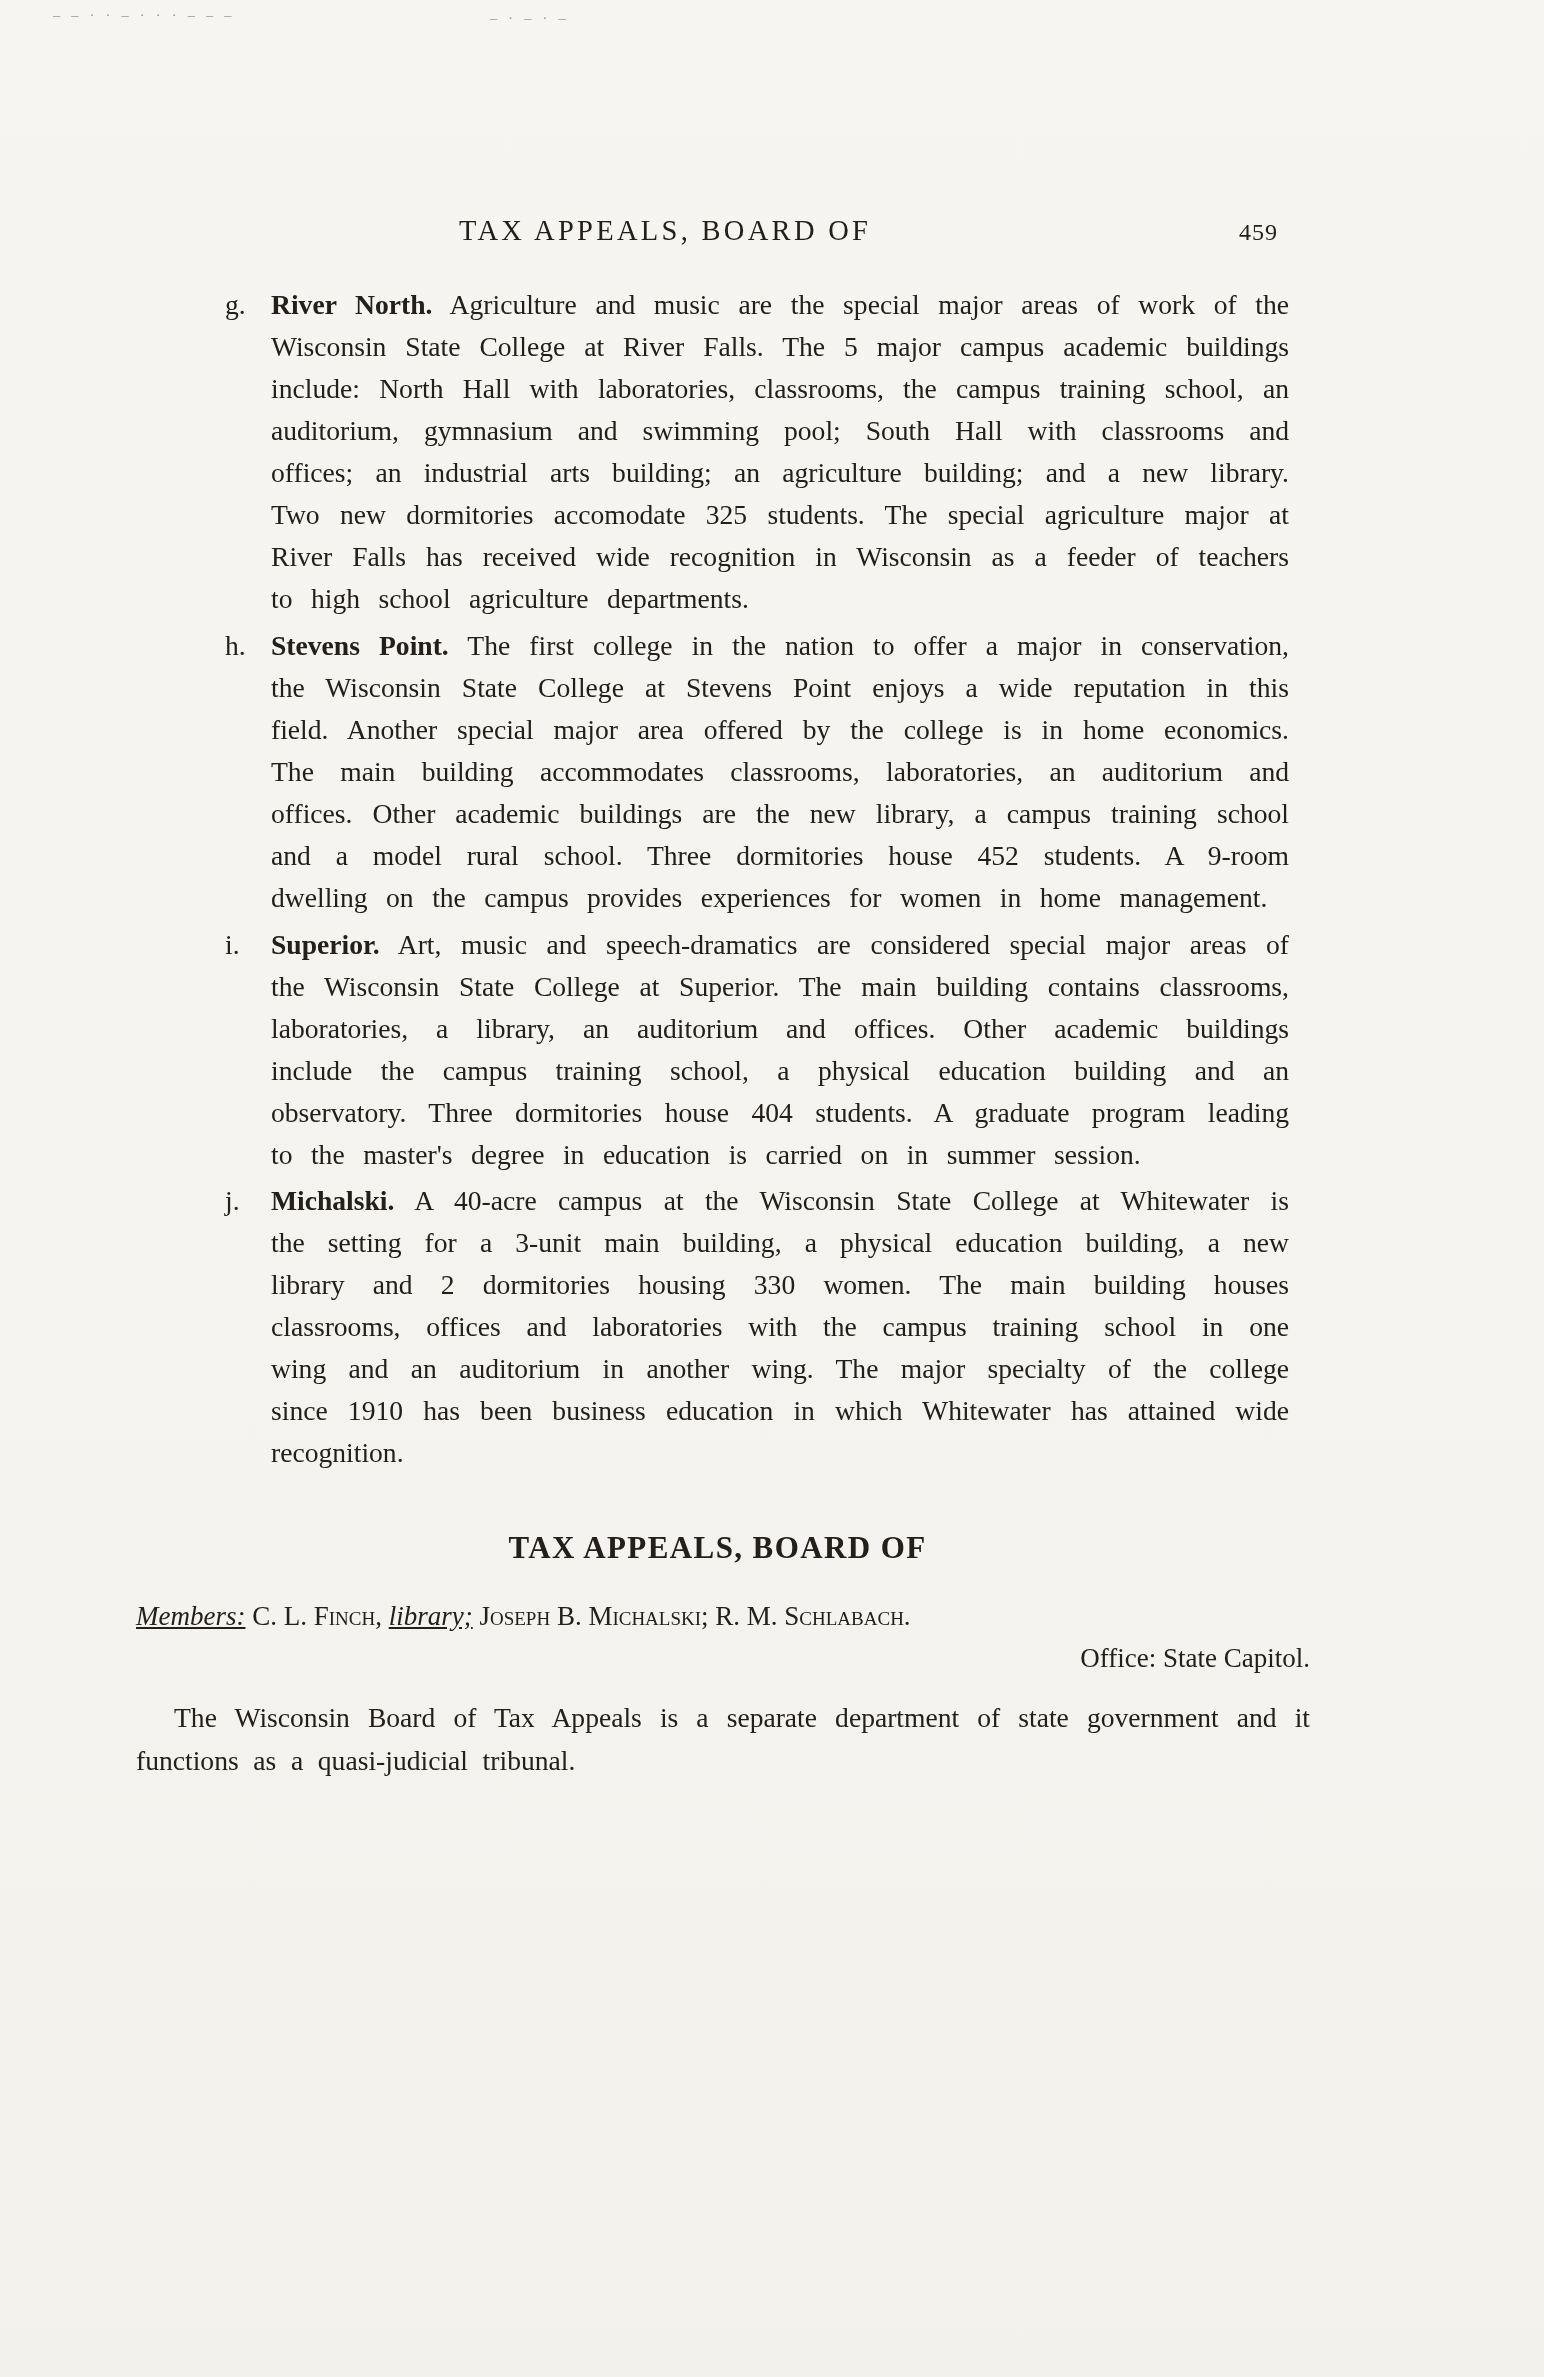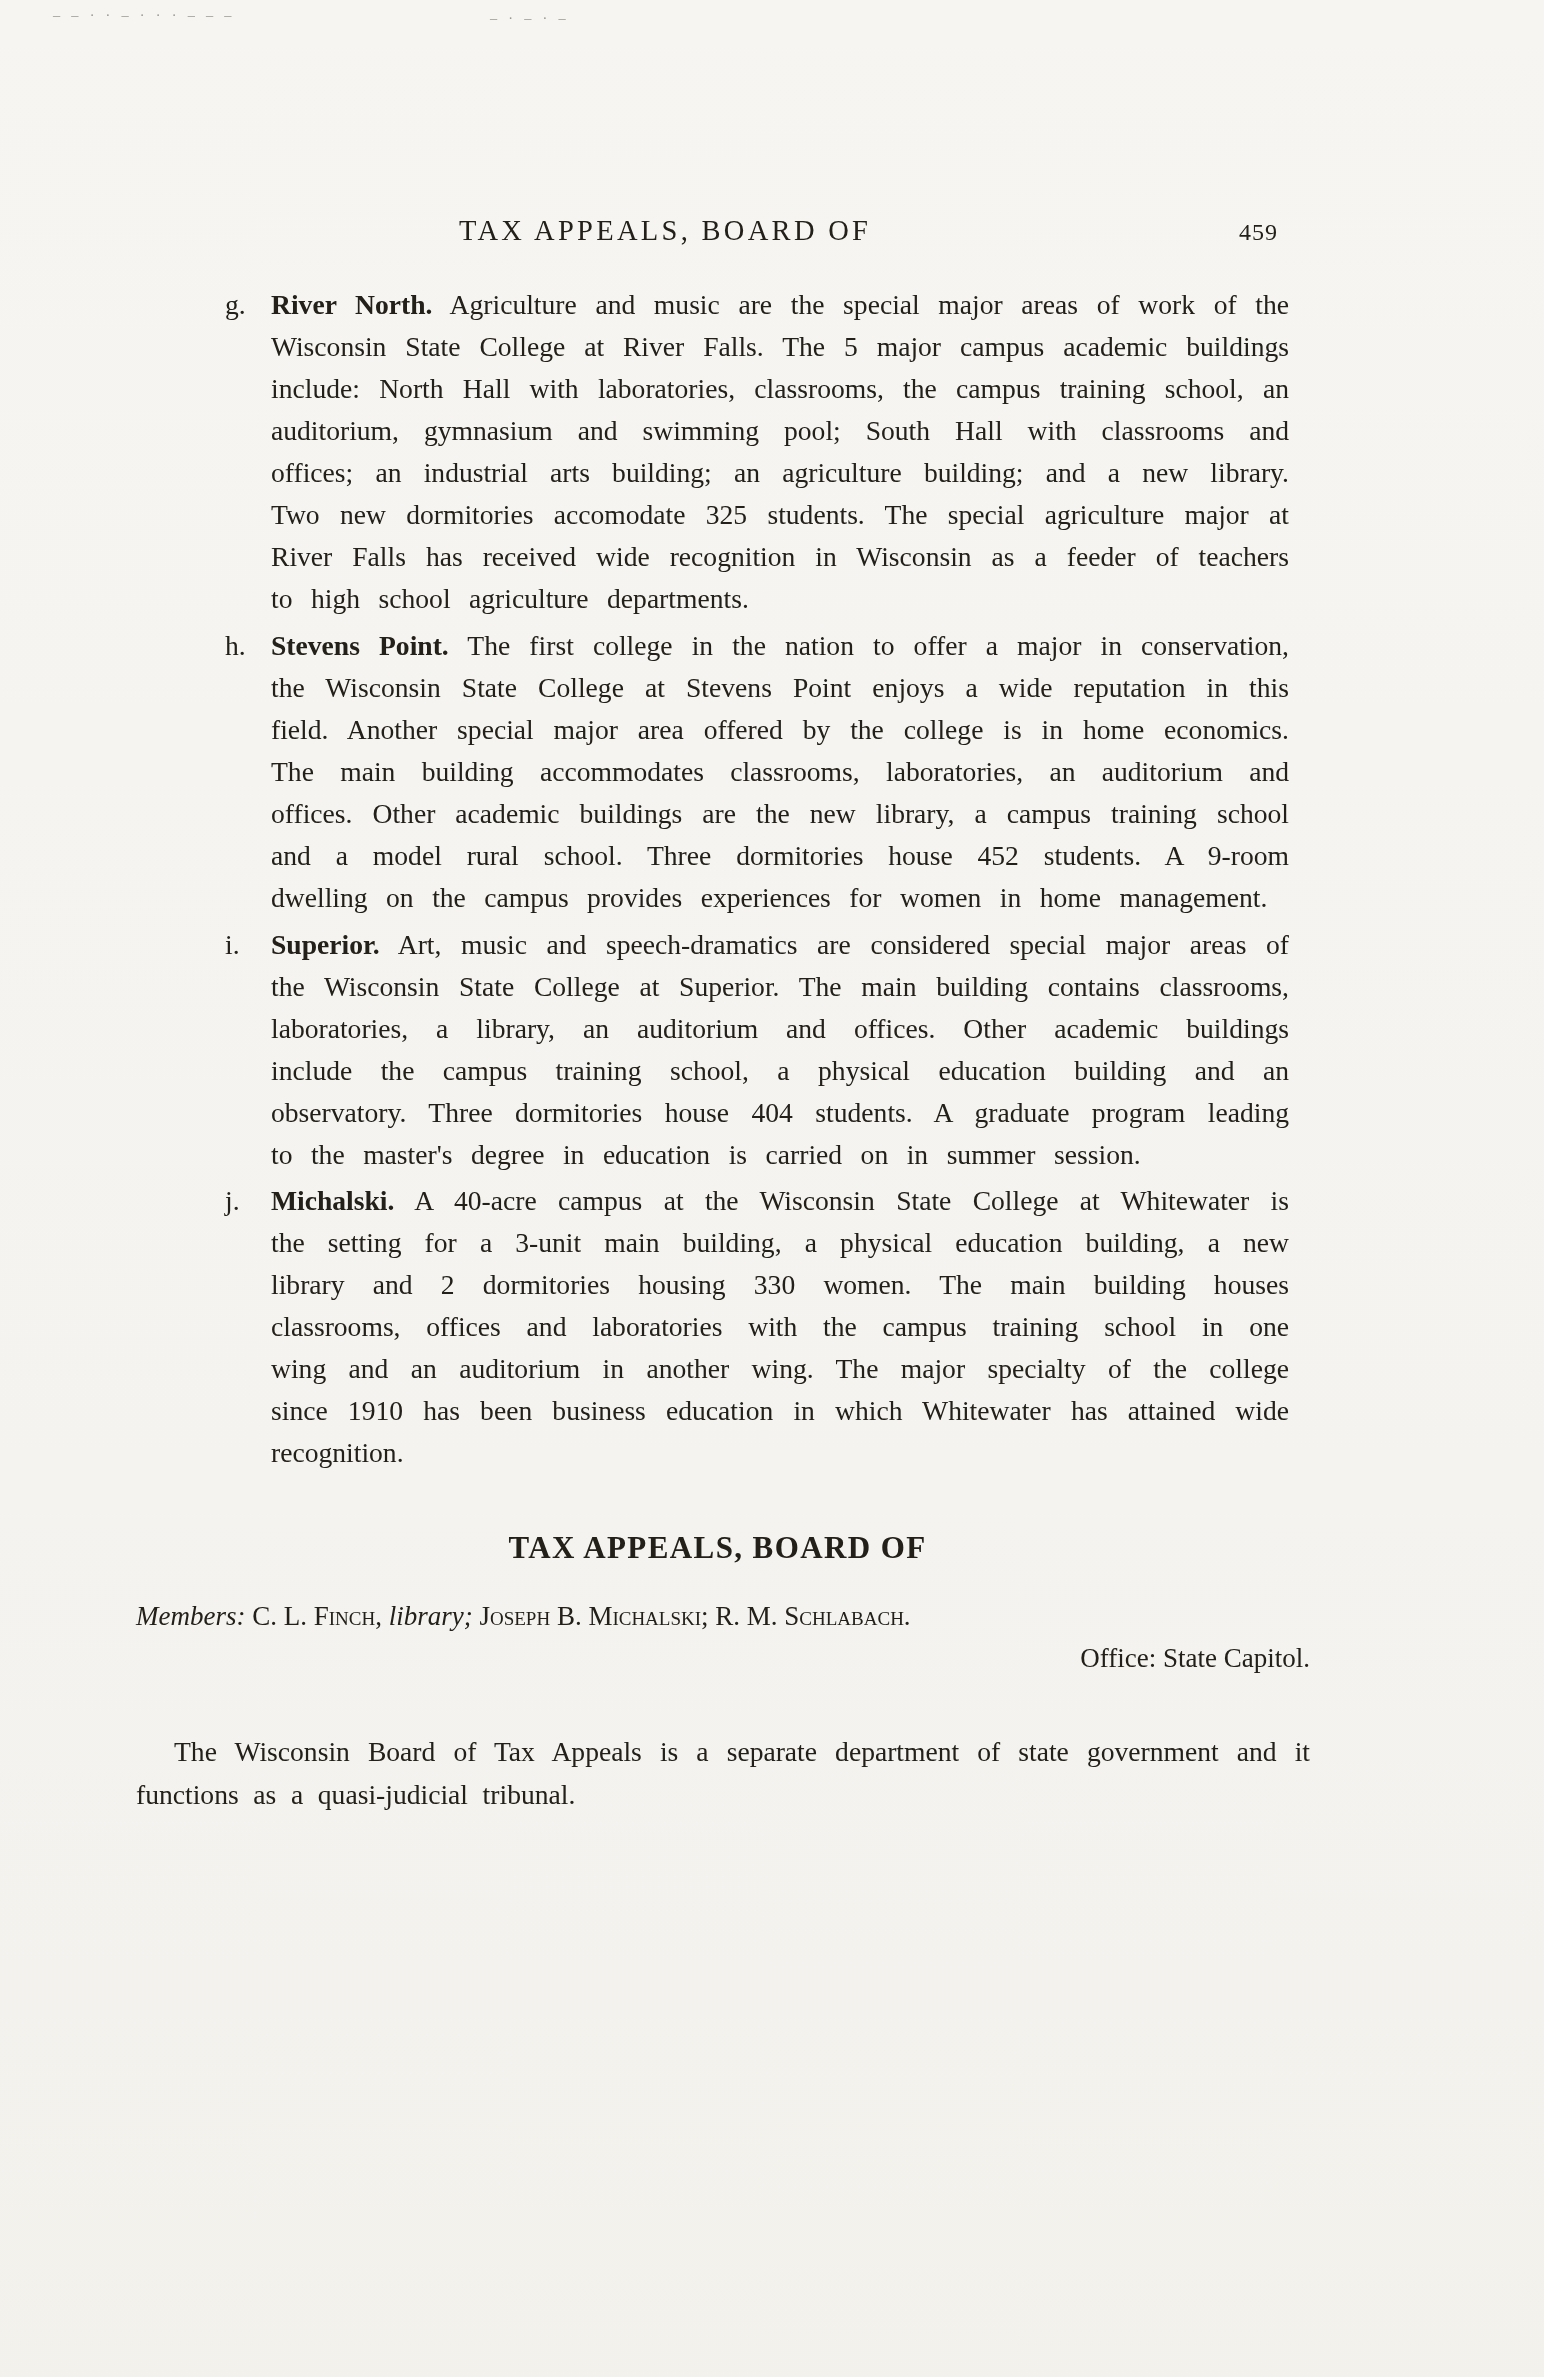--- a/index.html
+++ b/index.html
@@ -77,25 +77,25 @@
     margin-left: 136px;
     width: 1174px;
     font-size: 27px;
     line-height: 40px;
   }
   .members-line {
     padding-left: 61px;
     text-indent: -61px;
   }
   .sc { font-variant: small-caps; }
-  .it { font-style: italic; }
+  .it { font-style: italic; text-decoration: underline; }
   .plain-line { margin-top: 1.9px; text-align: right; }
 
   .body-para {
-    margin: 52px 0 0 136px;
+    margin: 18px 0 0 136px;
     width: 1174px;
     font-size: 27.6px;
     line-height: 43px;
     text-align: justify;
     text-indent: 38px;
     word-spacing: 0.28em;
   }
 </style>
 </head>
 <body>

